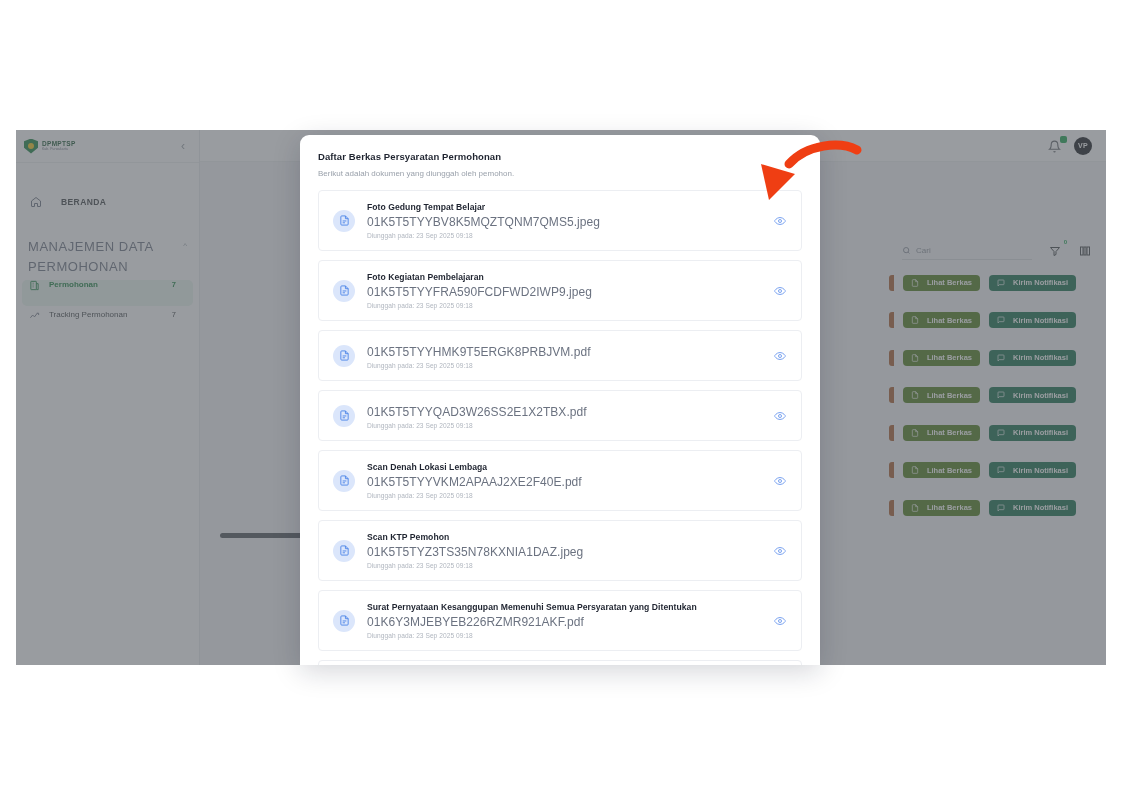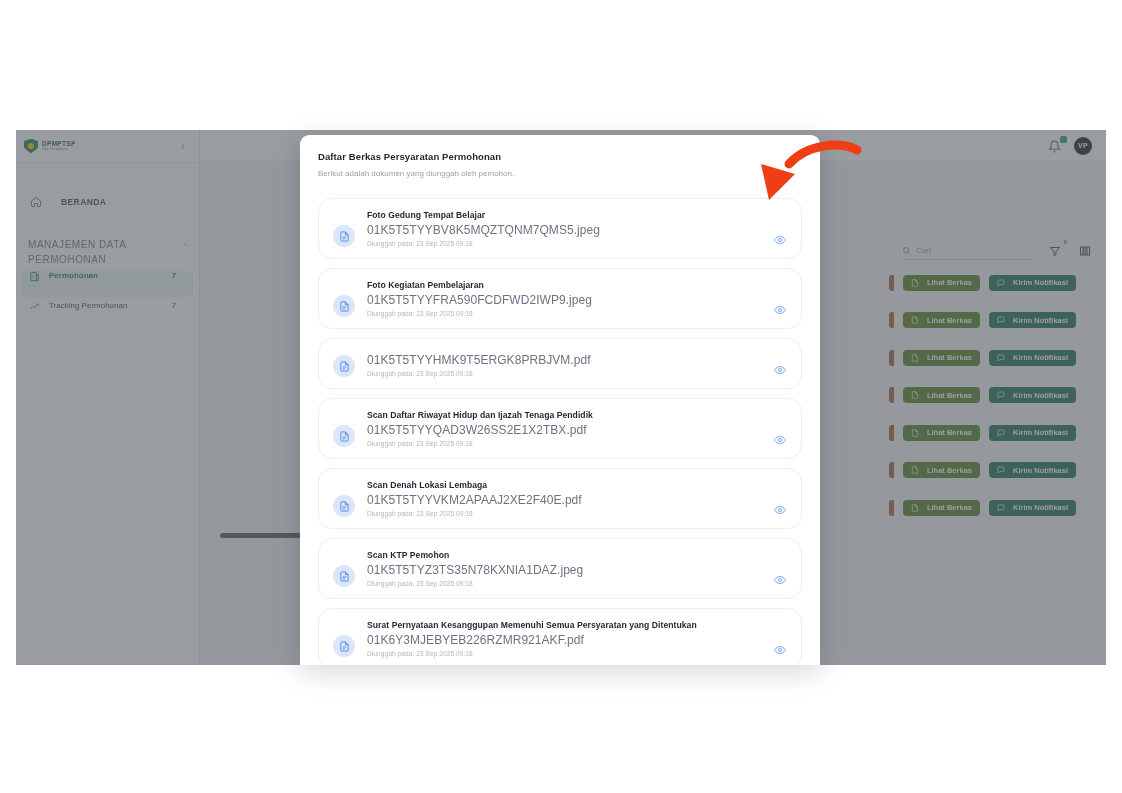--- a/index.html
+++ b/index.html
@@ -50,21 +50,21 @@
     height:30px; padding:0 14px; font-size:8.5px; letter-spacing:.4px;
     color:#3c4043; cursor:pointer;
   }
   .side-item .ico { width:12px; height:12px; flex:none; color:#6b7280; display:flex; align-items:center; justify-content:center; }
   .side-item .ico svg { width:12px; height:12px; }
   #beranda-item { margin-top:24px; font-weight:600; }
 
   .side-section {
     margin-top:20px; padding:0 12px; display:flex; align-items:flex-start; justify-content:space-between;
   }
-  .side-section-label { font-size:10px; color:#6b7280; letter-spacing:.55px; line-height:1.5; font-weight:400; }
+  .side-section-label { font-size:13px; color:#6b7280; letter-spacing:.55px; line-height:1.5; font-weight:400; }
   .side-section-chev { font-size:8px; color:#9aa0a6; margin-top:4px; }
 
   .side-link {
     display:flex; align-items:flex-start; gap:9px; height:26px; margin:4px 6px 0 6px;
     padding:0 7px; border-radius:5px; font-size:8px; cursor:pointer;
   }
   .side-link.active { background:#e9f6ee; color:#16803c; font-weight:600; }
   .side-link .ico { width:11px; height:11px; display:flex; align-items:center; justify-content:center; flex:none; }
   .side-link .ico svg { width:11px; height:11px; }
   .side-link .lbl { flex:1; }
@@ -108,23 +108,23 @@
     z-index:60; overflow:hidden;
     box-shadow:0 6px 28px rgba(15,23,42,0.18);
   }
   .modal-head { padding:16px 18px 8px 18px; }
   .modal-title { font-size:9.5px; font-weight:bold; color:#1f2430; letter-spacing:.1px; }
   .modal-sub { font-size:8px; color:#9aa1ab; margin-top:7px; }
 
   .modal-body { padding:4px 18px 0 18px; height:488px; overflow:hidden; }
 
   .file-card {
-    display:flex; align-items:flex-end; gap:12px;
-    border:1px solid #eceef2; border-radius:14px;
-    padding:11px 14px; margin-bottom:9px; background:#fff;margin-top:8px;
+    display:flex; align-items:center; gap:12px;
+    border:1px solid #eceef2; border-radius:4px;
+    padding:11px 14px; margin-bottom:9px; background:#fff;
   }
   .file-icon {
     width:22px; height:22px; border-radius:50%; background:#dbe6fb;
     display:flex; align-items:center; justify-content:center; flex:none;
   }
   .file-icon svg { width:11px; height:11px; color:#4d86e8; }
   .file-meta { flex:1; min-width:0; }
   .file-title { font-size:8.6px; font-weight:bold; color:#1f2430; letter-spacing:.05px; }
   .file-name { font-size:12px; color:#6b7280; margin-top:3px; letter-spacing:.05px; }
   .file-date { font-size:6.6px; color:#b0b6bf; margin-top:3px; letter-spacing:.05px; }
@@ -423,21 +423,20 @@
 
       <div class="file-card">
         <div class="file-icon">
           <svg viewBox="0 0 24 24" fill="none" stroke="currentColor" stroke-width="2">
               <path d="M14 2H6a2 2 0 0 0-2 2v16a2 2 0 0 0 2 2h12a2 2 0 0 0 2-2V8z"></path>
               <path d="M14 2v6h6"></path>
               <path d="M8 13h8M8 17h5"></path>
             </svg>
         </div>
         <div class="file-meta">
-          <div class="file-title">Scan Daftar Riwayat Hidup dan Ijazah Tenaga Pendidik</div>
           <div class="file-name">01K5T5TYYQAD3W26SS2E1X2TBX.pdf</div>
           <div class="file-date">Diunggah pada: 23 Sep 2025 09:18</div>
         </div>
         <div class="eye-btn">
           <svg viewBox="0 0 24 24" fill="none" stroke="currentColor" stroke-width="2">
               <path d="M1 12s4-7 11-7 11 7 11 7-4 7-11 7-11-7-11-7z"></path>
               <circle cx="12" cy="12" r="3"></circle>
             </svg>
         </div>
       </div>

